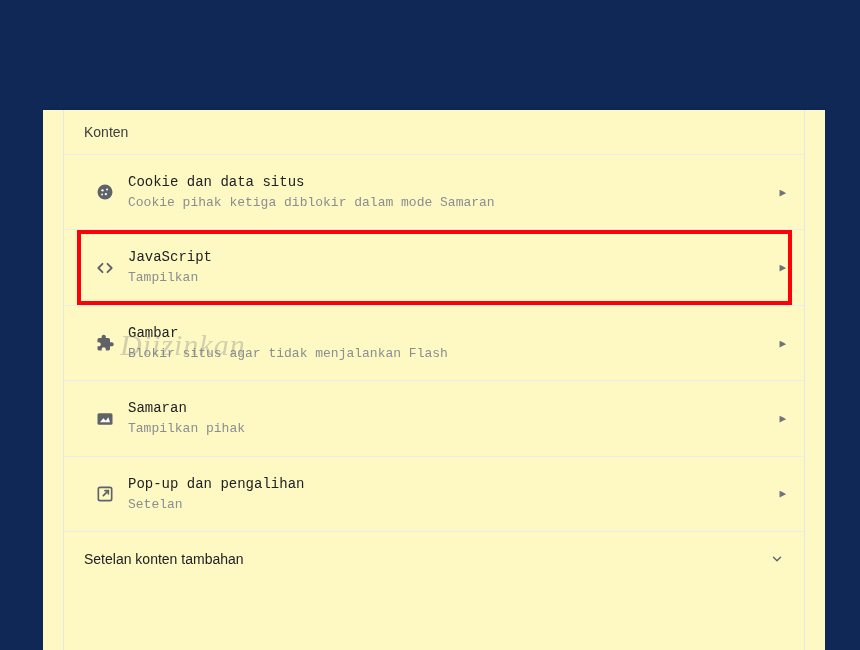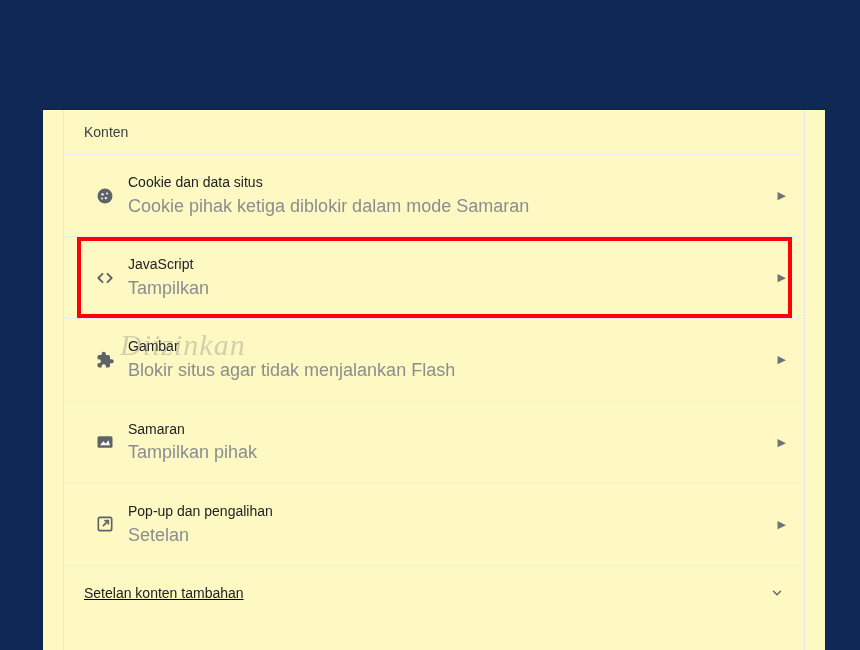--- a/index.html
+++ b/index.html
@@ -36,20 +36,21 @@
     color: #3c4043;
     font-size: 14px;
   }
   .row {
     position: relative;
     display: flex;
     align-items: center;
     padding: 18px 18px 18px 18px;
     border-top: 1px solid #ececec;
     cursor: pointer;
+    font-family: Liberation Mono, monospace;
   }
   .row:first-of-type {
     border-top: 1px solid #ececec;
   }
   .icon-col {
     width: 46px;
     display: flex;
     justify-content: center;
     align-items: center;
     color: #5f6368;
@@ -58,21 +59,21 @@
     flex: 1;
     min-width: 0;
   }
   .title {
     color: #202124;
     font-size: 14px;
     line-height: 1.35;
   }
   .subtitle {
     color: #8a8d91;
-    font-size: 18px;
+    font-size: 13px;
     line-height: 1.35;
     margin-top: 2px;
   }
   .arrow-col {
     width: 24px;
     text-align: right;
     color: #6f7276;
     font-size: 11px;
   }
   .highlight {
@@ -95,21 +96,20 @@
     pointer-events: none;
     z-index: 3;
     letter-spacing: 1px;
   }
   .expand-row {
     border-top: 1px solid #ececec;
     padding: 18px 20px;
     display: flex;
     align-items: flex-end;
     cursor: pointer;
-    text-decoration: underline;
   }
   .expand-row .title {
     flex: 1;
   }
   .chevron-down {
     color: #6f7276;
     font-size: 13px;
   }
   svg.ic {
     width: 20px;

